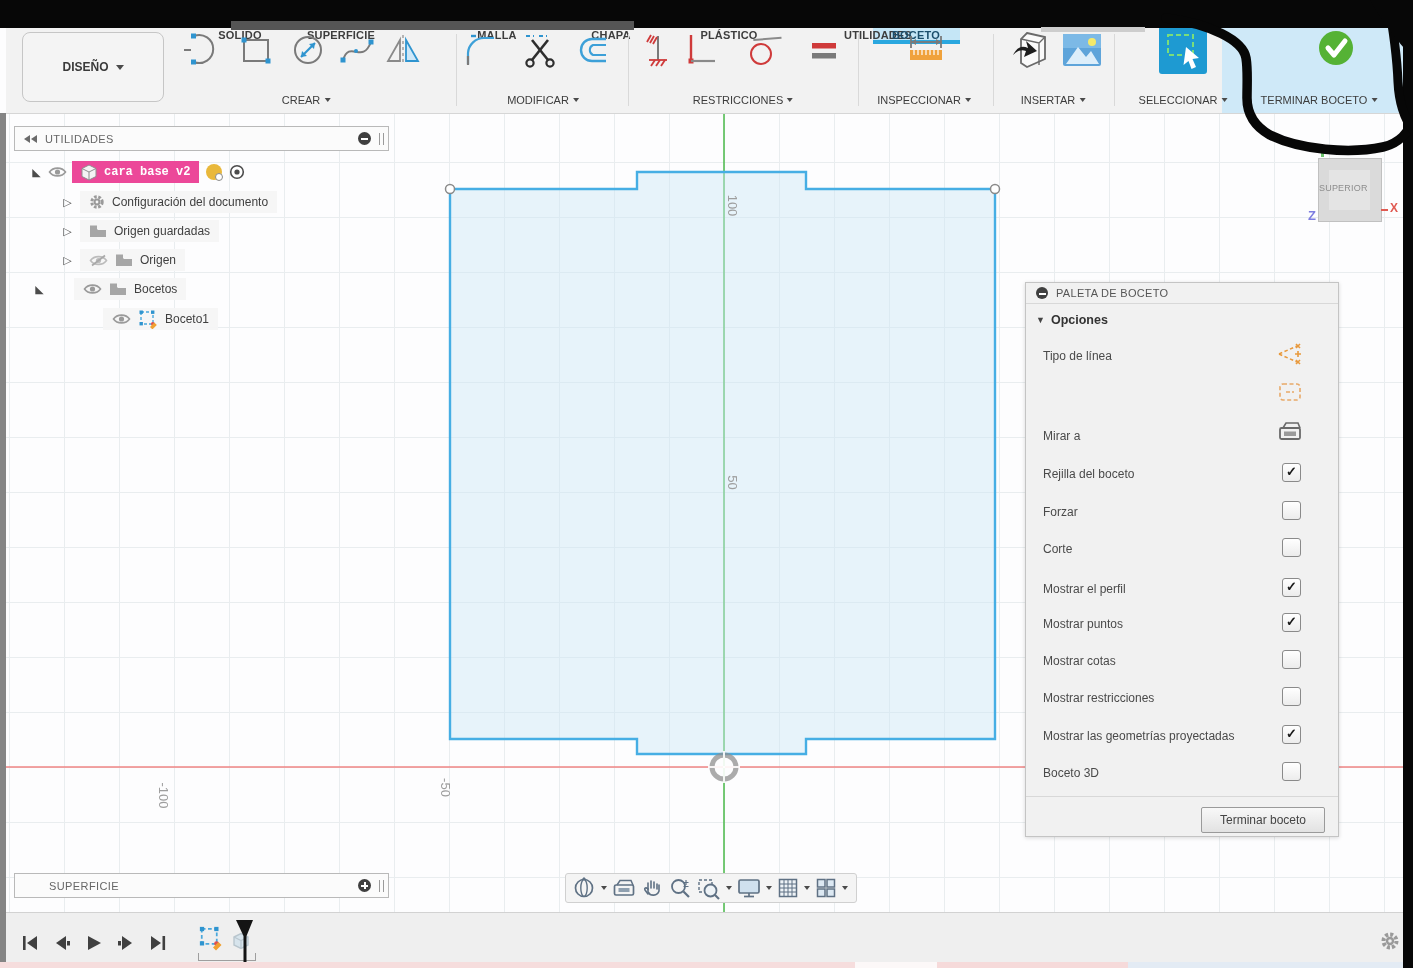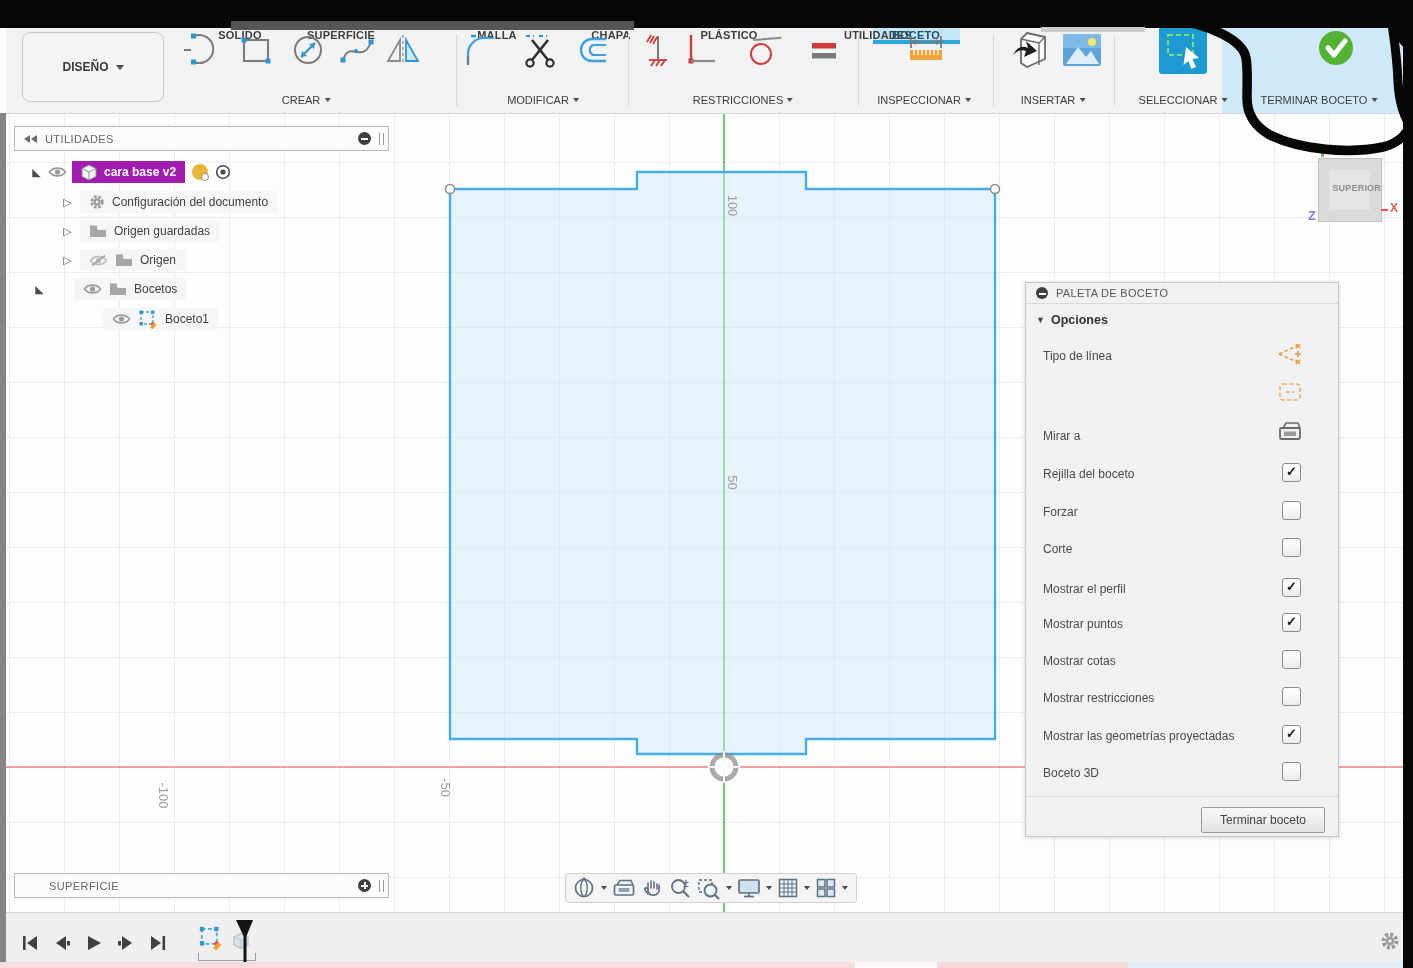--- a/index.html
+++ b/index.html
@@ -44,21 +44,21 @@
   .com-hdr{left:14px;top:873px;width:373px;height:23px;}
   .circle-btn{width:13px;height:13px;border-radius:50%;background:#3f3f3f;position:relative;}
   .circle-btn::after{content:"";position:absolute;left:3px;top:6px;width:7px;height:1.6px;background:#fff;}
   .circle-btn.plus::before{content:"";position:absolute;left:6px;top:3px;width:1.6px;height:7px;background:#fff;}
   .grip{width:3px;height:12px;border-left:1.5px solid #9a9a9a;border-right:1.5px solid #9a9a9a;}
   .tri-l{width:0;height:0;border-top:4px solid transparent;border-bottom:4px solid transparent;
     border-right:6px solid #6a6a6a;display:inline-block;}
   .trow{height:22px;display:flex;align-items:center;z-index:7;font-size:12px;color:#3f3f3f;}
   .chip{height:22px;display:flex;align-items:center;gap:7px;padding:0 9px;
     background:rgba(246,246,246,.95);}
-  .chip.sel{background:#a21caf;color:#fff;font-weight:700;}
+  .chip.sel{background:#ec4899;color:#fff;font-weight:700;font-family:Liberation Mono, monospace;}
   .tree-arrow{font-size:11px;color:#4c4c4c;width:13px;text-align:center;}
   .badge{width:16px;height:16px;border-radius:50%;background:#e9b83b;position:relative;}
   .badge::after{content:"";position:absolute;right:-1px;bottom:-1px;width:6px;height:6px;
     border-radius:50%;background:#fff;border:1px solid #8a8a8a;}
   
   .palette{left:1025px;top:282px;width:312px;height:553px;background:#f1f1f1;
     border:1px solid #c4c4c4;box-shadow:0 1px 4px rgba(0,0,0,.15);z-index:7;font-size:12px;}
   .pal-hdr{left:0;top:0;width:100%;height:21px;border-bottom:1px solid #d8d8d8;
     display:flex;align-items:center;gap:8px;padding-left:10px;box-sizing:border-box;
     font-size:11px;color:#555;letter-spacing:.3px;}
@@ -70,22 +70,22 @@
     background:linear-gradient(#ffffff,#ececec);font-size:13px;font-weight:700;color:#1a1a1a;
     text-align:center;line-height:16px;}
   .psep{left:0;width:100%;height:1px;background:#d8d8d8;}
   .pbtn{left:175px;top:524px;width:122px;height:24px;border:1px solid #9a9a9a;border-radius:2px;
     background:linear-gradient(#f8f8f8,#e2e2e2);font-size:12px;color:#444;
     display:flex;align-items:center;justify-content:center;}
   
   .vcube{left:1318px;top:158px;width:62px;height:62px;background:#dadada;
     border:1px solid #c0c0c0;z-index:3;}
   .vface{left:10px;top:11px;width:41px;height:40px;background:#e4e4e4;}
-  .vlabel-face{left:0;top:24px;width:62px;text-align:right;font-size:9px;color:#8d8d8d;
-    letter-spacing:.2px;font-weight:bold;}
+  .vlabel-face{left:0;top:24px;width:62px;text-align:left;font-size:9px;color:#8d8d8d;
+    letter-spacing:.2px;}
   
   .view-toolbar{left:565px;top:873px;width:292px;height:30px;background:#f4f4f4;
     border:1px solid #d0d0d0;border-radius:3px;display:flex;align-items:center;
     padding:0 6px;gap:5px;box-sizing:border-box;z-index:6;}
   .timeline{left:6px;top:912px;width:1397px;height:50px;background:#efefef;
     border-top:1px solid #d2d2d2;z-index:5;}
   .playback{left:14px;top:20px;display:flex;gap:12px;align-items:center;}
   .bracket{left:192px;top:40px;width:56px;height:7px;border:1.5px solid #9e9e9e;border-top:none;}
   .strip{top:962px;height:6px;z-index:6;}
   

